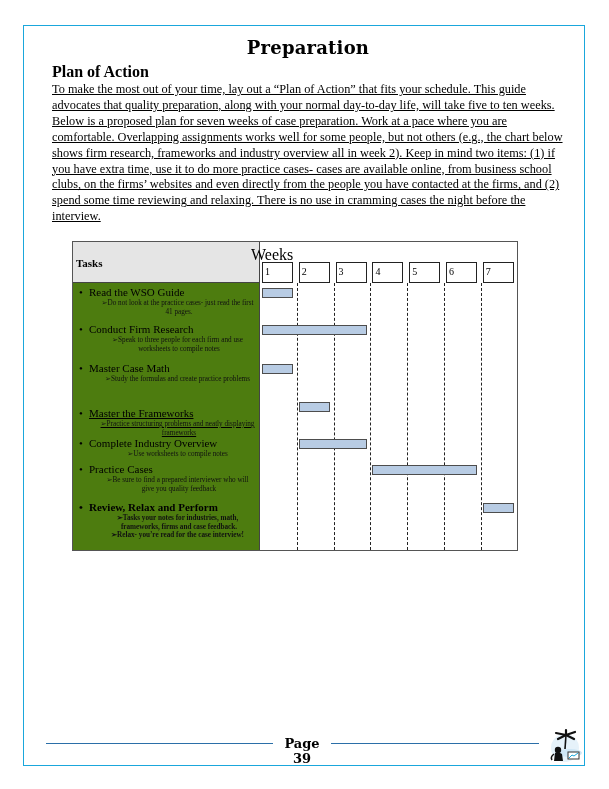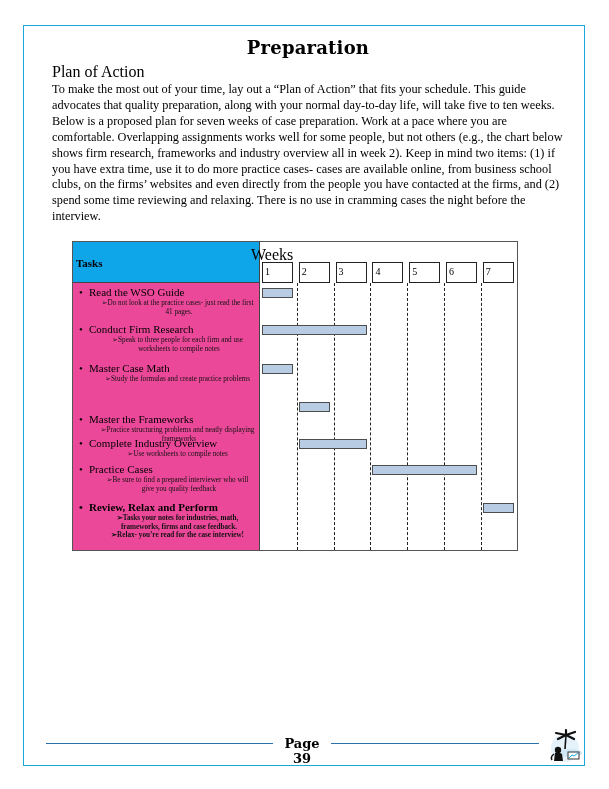--- a/index.html
+++ b/index.html
@@ -1,26 +1,26 @@
 <!DOCTYPE html>
 <html><head>
 <meta charset="utf-8">
 <style>
   html, body { margin:0; padding:0; background:#ffffff; }
   body { width:609px; height:789px; position:relative; overflow:hidden; font-family:"Liberation Serif", serif; color:#000; }
   .page-border { position:absolute; left:23px; top:25px; width:562px; height:741px; border:1.5px solid #1aa7dc; box-sizing:border-box; }
   .title { position:absolute; left:4px; width:608px; top:37px; text-align:center; font-family:"DejaVu Serif", serif; font-weight:bold; font-size:18px; letter-spacing:0.2px; }
-  .subtitle { position:absolute; left:52px; top:63px; font-weight:normal; font-size:16px; font-family:"Liberation Serif", serif; }
+  .subtitle { position:absolute; left:52px; top:63px; font-weight:bold; font-size:16px; font-family:"Liberation Serif", serif; }
   .body-text { position:absolute; left:52px; top:82px; width:512px; font-size:12.3px; line-height:15.9px; }
-  .body-text p { margin:0; }
+  .body-text p { margin:0;text-decoration:underline; }
 
   .chart { position:absolute; left:72px; top:241px; width:446px; height:310px; border:1.5px solid #555; box-sizing:border-box; background:#fff; }
   .tasks-col { position:absolute; left:0; top:0; width:187px; height:100%; border-right:1.5px solid #444; box-sizing:border-box; }
-  .tasks-header { position:absolute; left:0; top:0; width:100%; height:41px; background:#0ea5e9; border-bottom:1.5px solid #444; box-sizing:border-box; font-weight:bold; font-size:11px; padding:15px 0 0 3px; }
-  .tasks-body { position:absolute; left:0; top:41px; width:100%; bottom:0; background:#ec4899; }
+  .tasks-header { position:absolute; left:0; top:0; width:100%; height:41px; background:#e5e5e5; border-bottom:1.5px solid #444; box-sizing:border-box; font-weight:bold; font-size:11px; padding:15px 0 0 3px; }
+  .tasks-body { position:absolute; left:0; top:41px; width:100%; bottom:0; background:#4d7c0f; }
   .task { position:absolute; left:6px; width:176px; }
   .task-main { font-size:11px; line-height:13px; white-space:nowrap; }
   .task-main .bullet { display:inline-block; width:10px; }
   .task-sub { font-size:7.2px; line-height:8.6px; padding-left:24px; text-indent:-3px; color:#111;text-align:center; }
   .weeks-label { position:absolute; left:178px; top:4px; font-size:16px; }
   .week-box { position:absolute; top:20px; height:21px; width:31px; border:1.2px solid #222; box-sizing:border-box; font-size:10px; padding:3px 0 0 2px; background:#fff; }
   .vline { position:absolute; top:41px; bottom:0; width:0; border-left:1.3px dashed #222; }
   .bar { position:absolute; height:10px; background:#b8cce4; border:1.2px solid #4d4d4d; box-sizing:border-box; }
 
   .footer-line-left { position:absolute; left:46px; top:743px; width:227px; height:0; border-top:1.2px solid #2b6fa8; }
@@ -48,21 +48,21 @@
           <div class="task-sub">➢Do not look at the practice cases- just read the first 41 pages.</div>
         </div>
         <div class="task" style="top: 40px;">
           <div class="task-main"><span class="bullet">•</span><span>Conduct Firm Research</span></div>
           <div class="task-sub">➢Speak to three people for each firm and use worksheets to compile notes</div>
         </div>
         <div class="task" style="top: 79px;">
           <div class="task-main"><span class="bullet">•</span><span>Master Case Math</span></div>
           <div class="task-sub">➢Study  the formulas and create practice problems</div>
         </div>
-        <div class="task" style="top: 130px;">
+        <div class="task" style="top: 124px; text-decoration: underline;">
           <div class="task-main"><span class="bullet">•</span><span>Master the Frameworks</span></div>
           <div class="task-sub">➢Practice structuring problems and neatly displaying frameworks</div>
         </div>
         <div class="task" style="top: 154px;">
           <div class="task-main"><span class="bullet">•</span><span>Complete Industry Overview</span></div>
           <div class="task-sub">➢Use worksheets to compile notes</div>
         </div>
         <div class="task" style="top: 180px; font-family: Liberation Serif, serif;">
           <div class="task-main"><span class="bullet">•</span><span>Practice Cases</span></div>
           <div class="task-sub">➢Be sure to find a prepared interviewer who will give you quality feedback</div>

